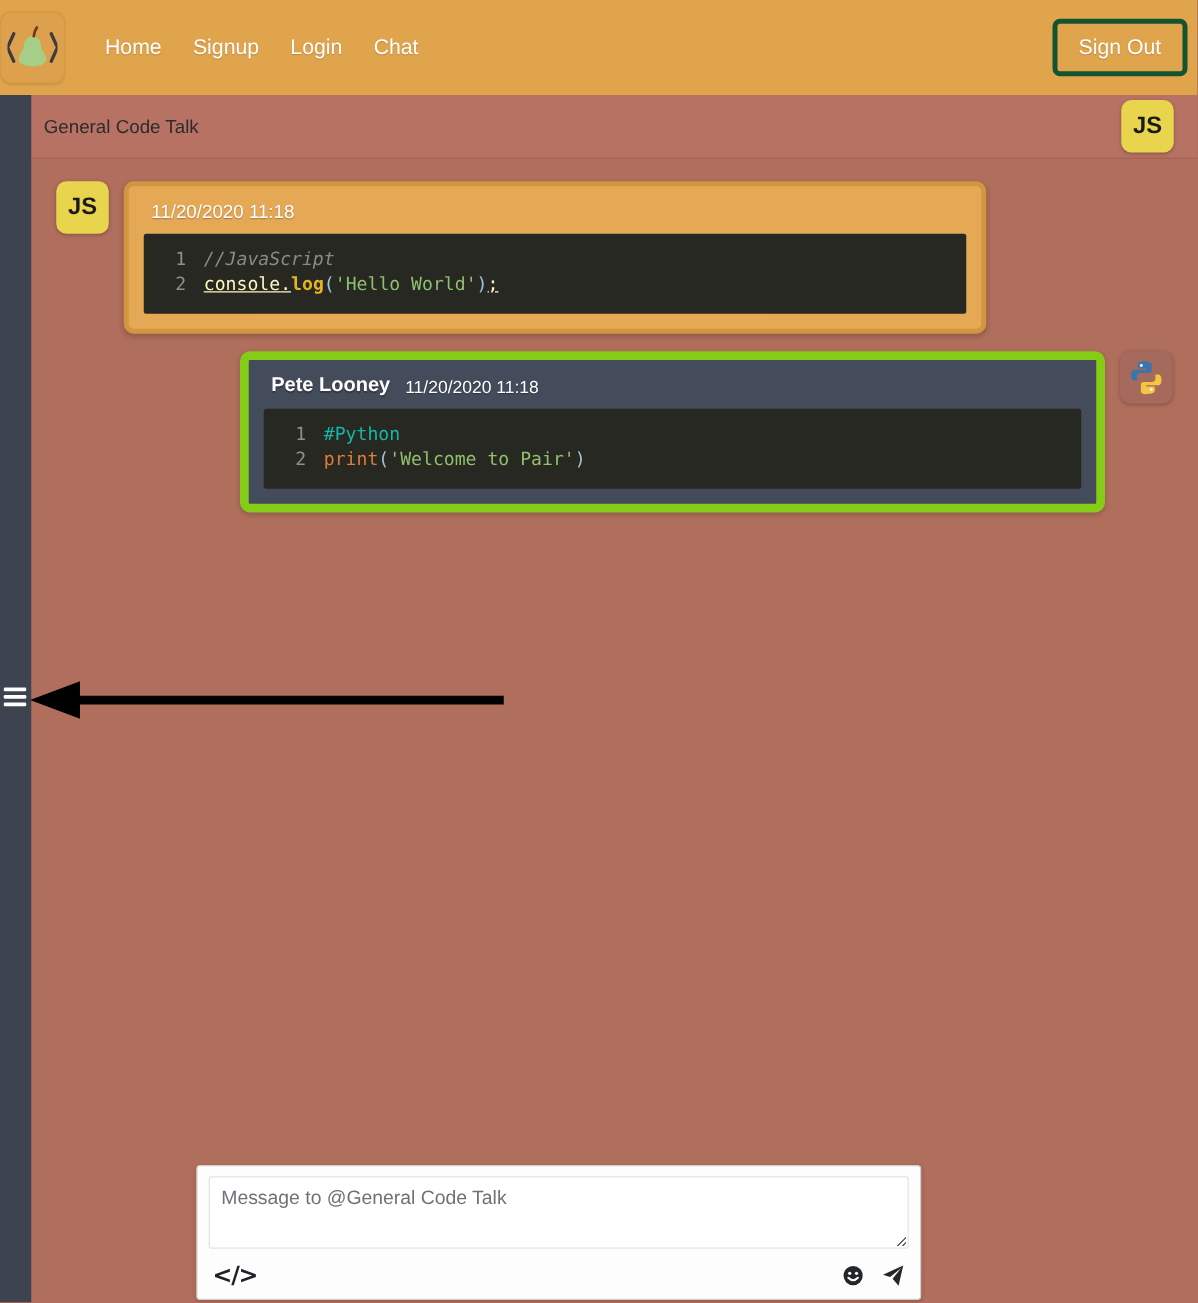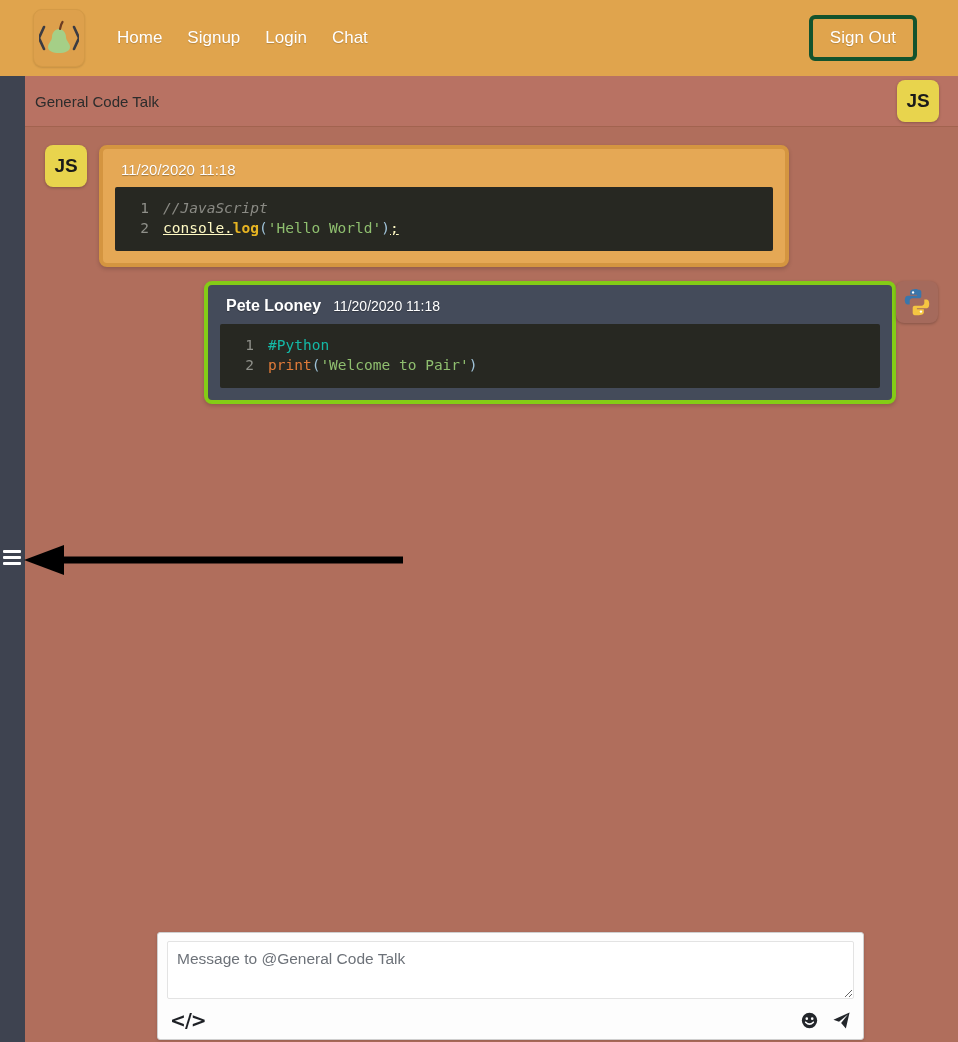--- a/index.html
+++ b/index.html
@@ -18,21 +18,21 @@
   
   .navbar {
     position: absolute;
     top: 0; left: 0;
     width: 958px;
     height: 76px;
     background: #e0a44d;
     display: flex;
     align-items: center;
     box-sizing: border-box;
-    padding: 0 33px;
+    padding: 0 0;
     z-index: 20;
   }
   .logo-box {
     width: 50px;
     height: 56px;
     border-radius: 9px;
     background: #ddA04c;
     border: 1px solid #d49a46;
     box-shadow: 0 1px 2px rgba(0,0,0,0.12);
     display: flex;
@@ -177,21 +177,22 @@
     box-shadow: 0 2px 4px rgba(0,0,0,0.18);
   }
   .bubble-js {
     background: #e5a855;
     border: 4px solid #d49540;
     margin-left: 12px;
     width: 690px;
   }
   .bubble-py {
     background: #444b5a;
-    border: 4px solid #84cc16;
+    border: 7px solid #84cc16;
+    margin-right: 12px;
     width: 692px;
   }
   .bubble-head {
     display: flex;
     align-items: center;
     gap: 12px;
     padding: 2px 4px 0 6px;
     margin-bottom: 9px;
   }
   .msg-author {
@@ -245,21 +246,21 @@
     height: 34px;
     z-index: 40;
     pointer-events: none;
   }
 
   
   .composer {
     position: absolute;
     left: 157px;
     top: 932px;
-    width: 707px;
+    width: 580px;
     background: #fdfdfd;
     border: 1px solid #cfcfcf;
     border-radius: 3px;
     box-sizing: border-box;
     padding: 8px 9px 6px 9px;
     box-shadow: 0 1px 3px rgba(0,0,0,0.15);
     z-index: 12;
   }
   .composer-input {
     width: 100%;

